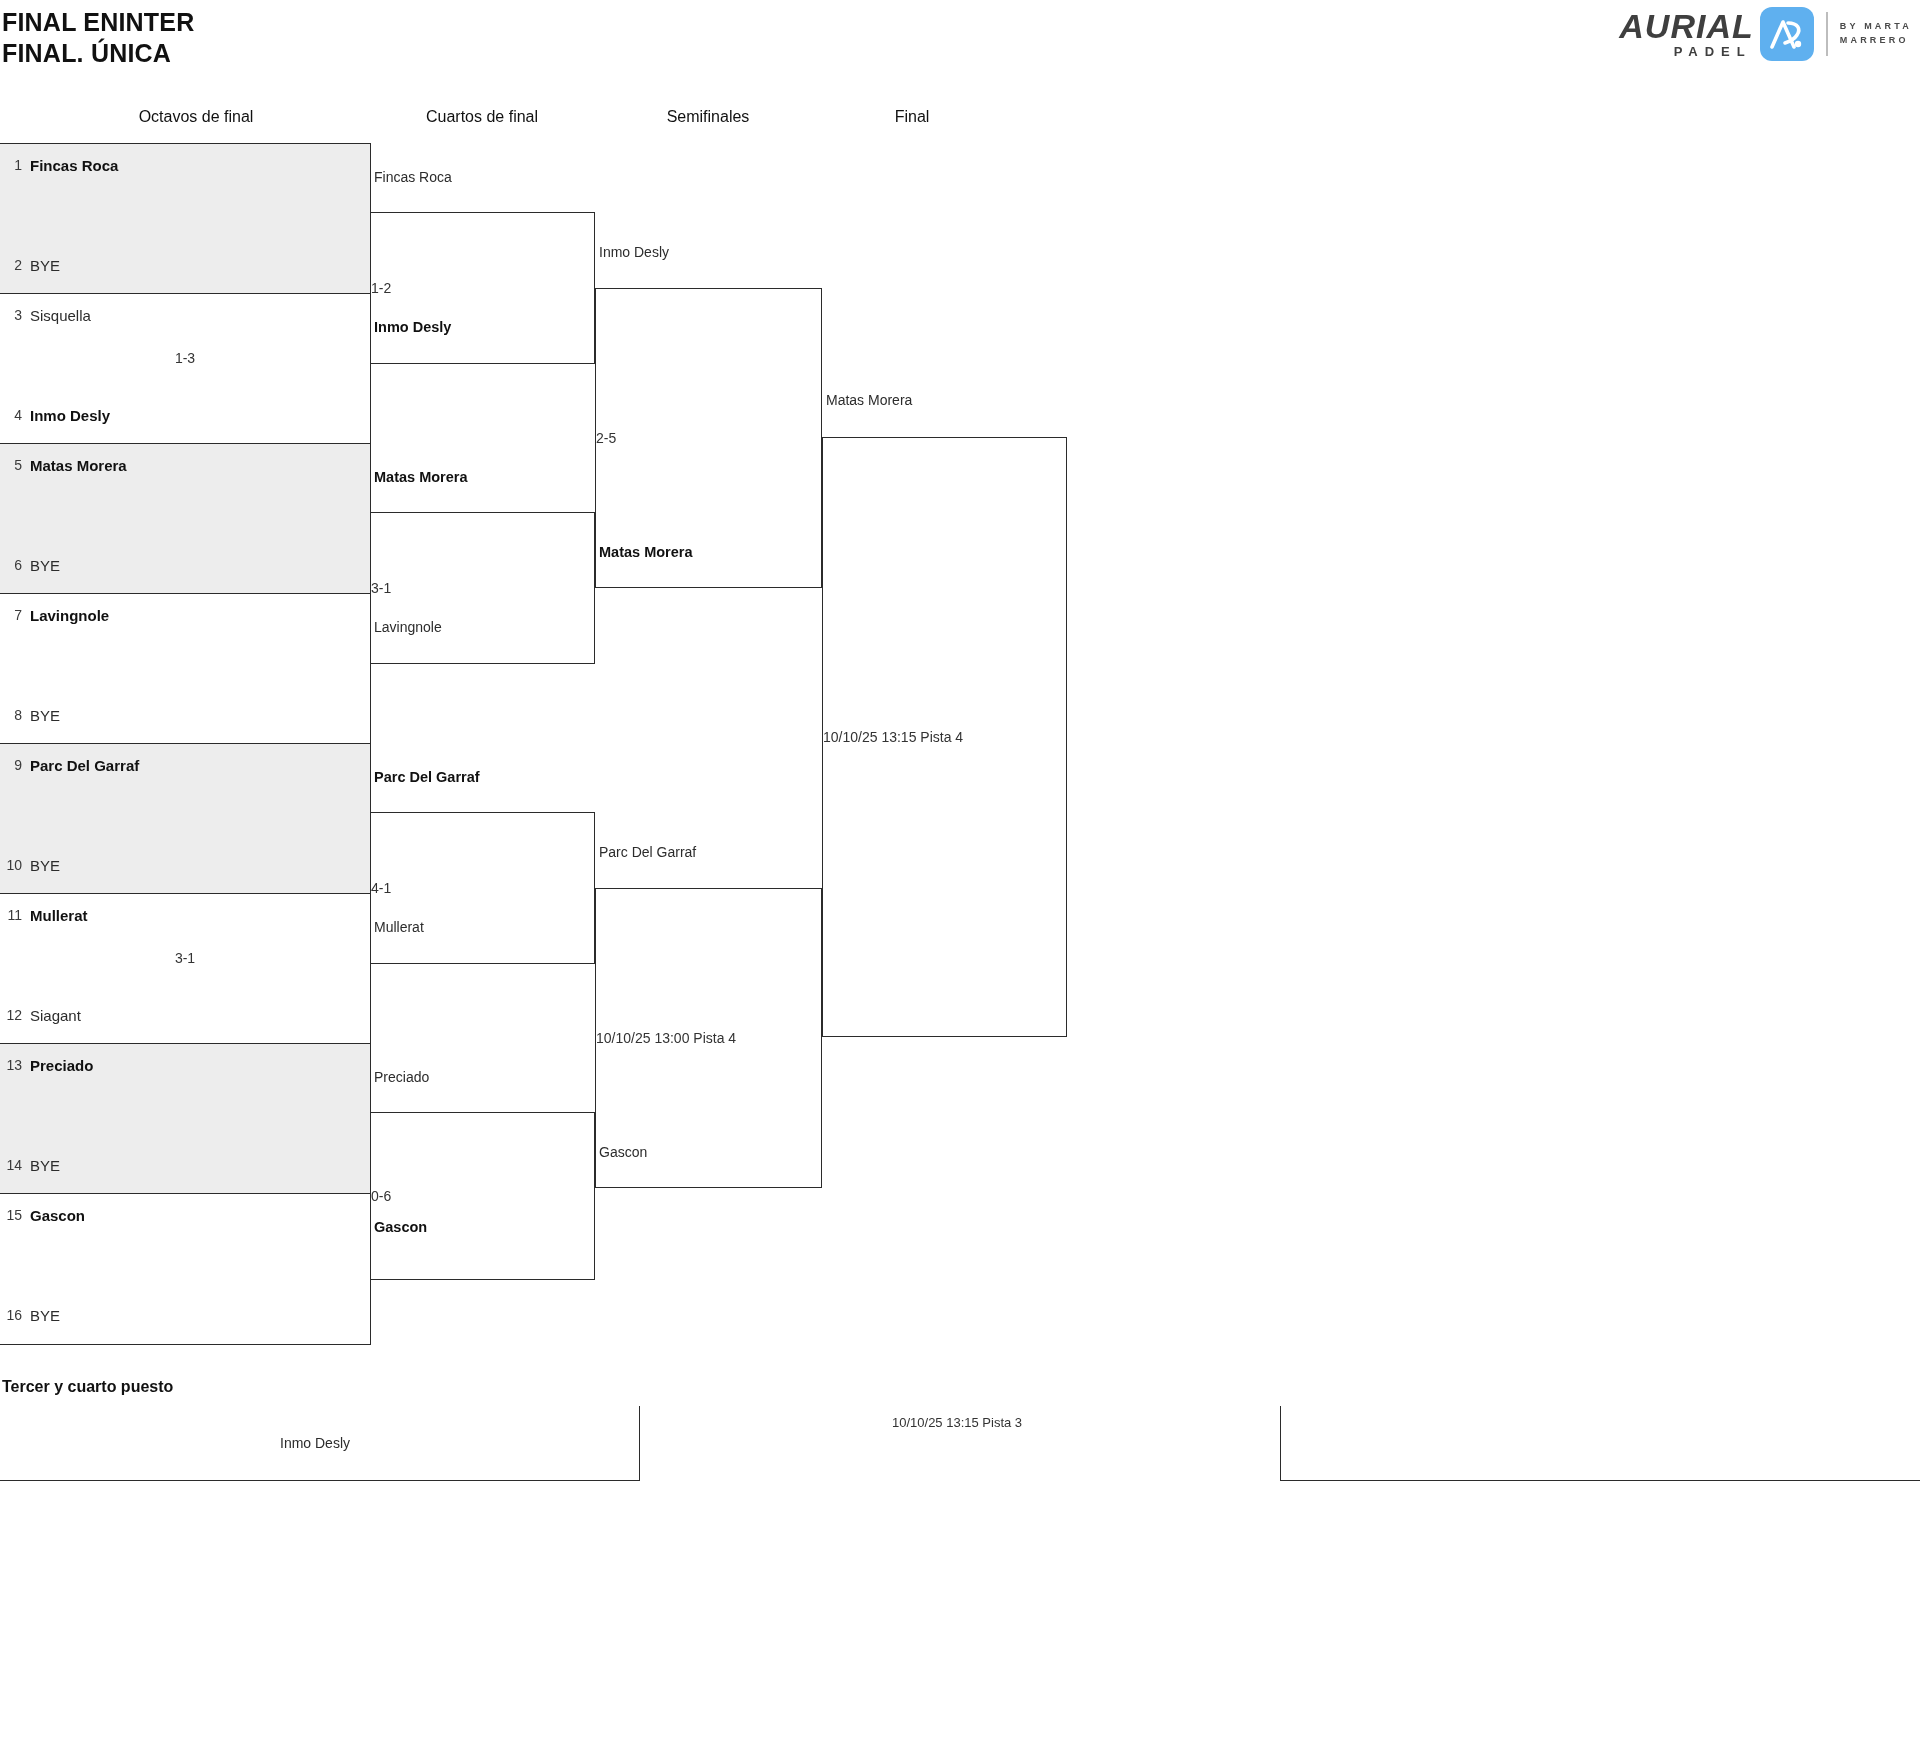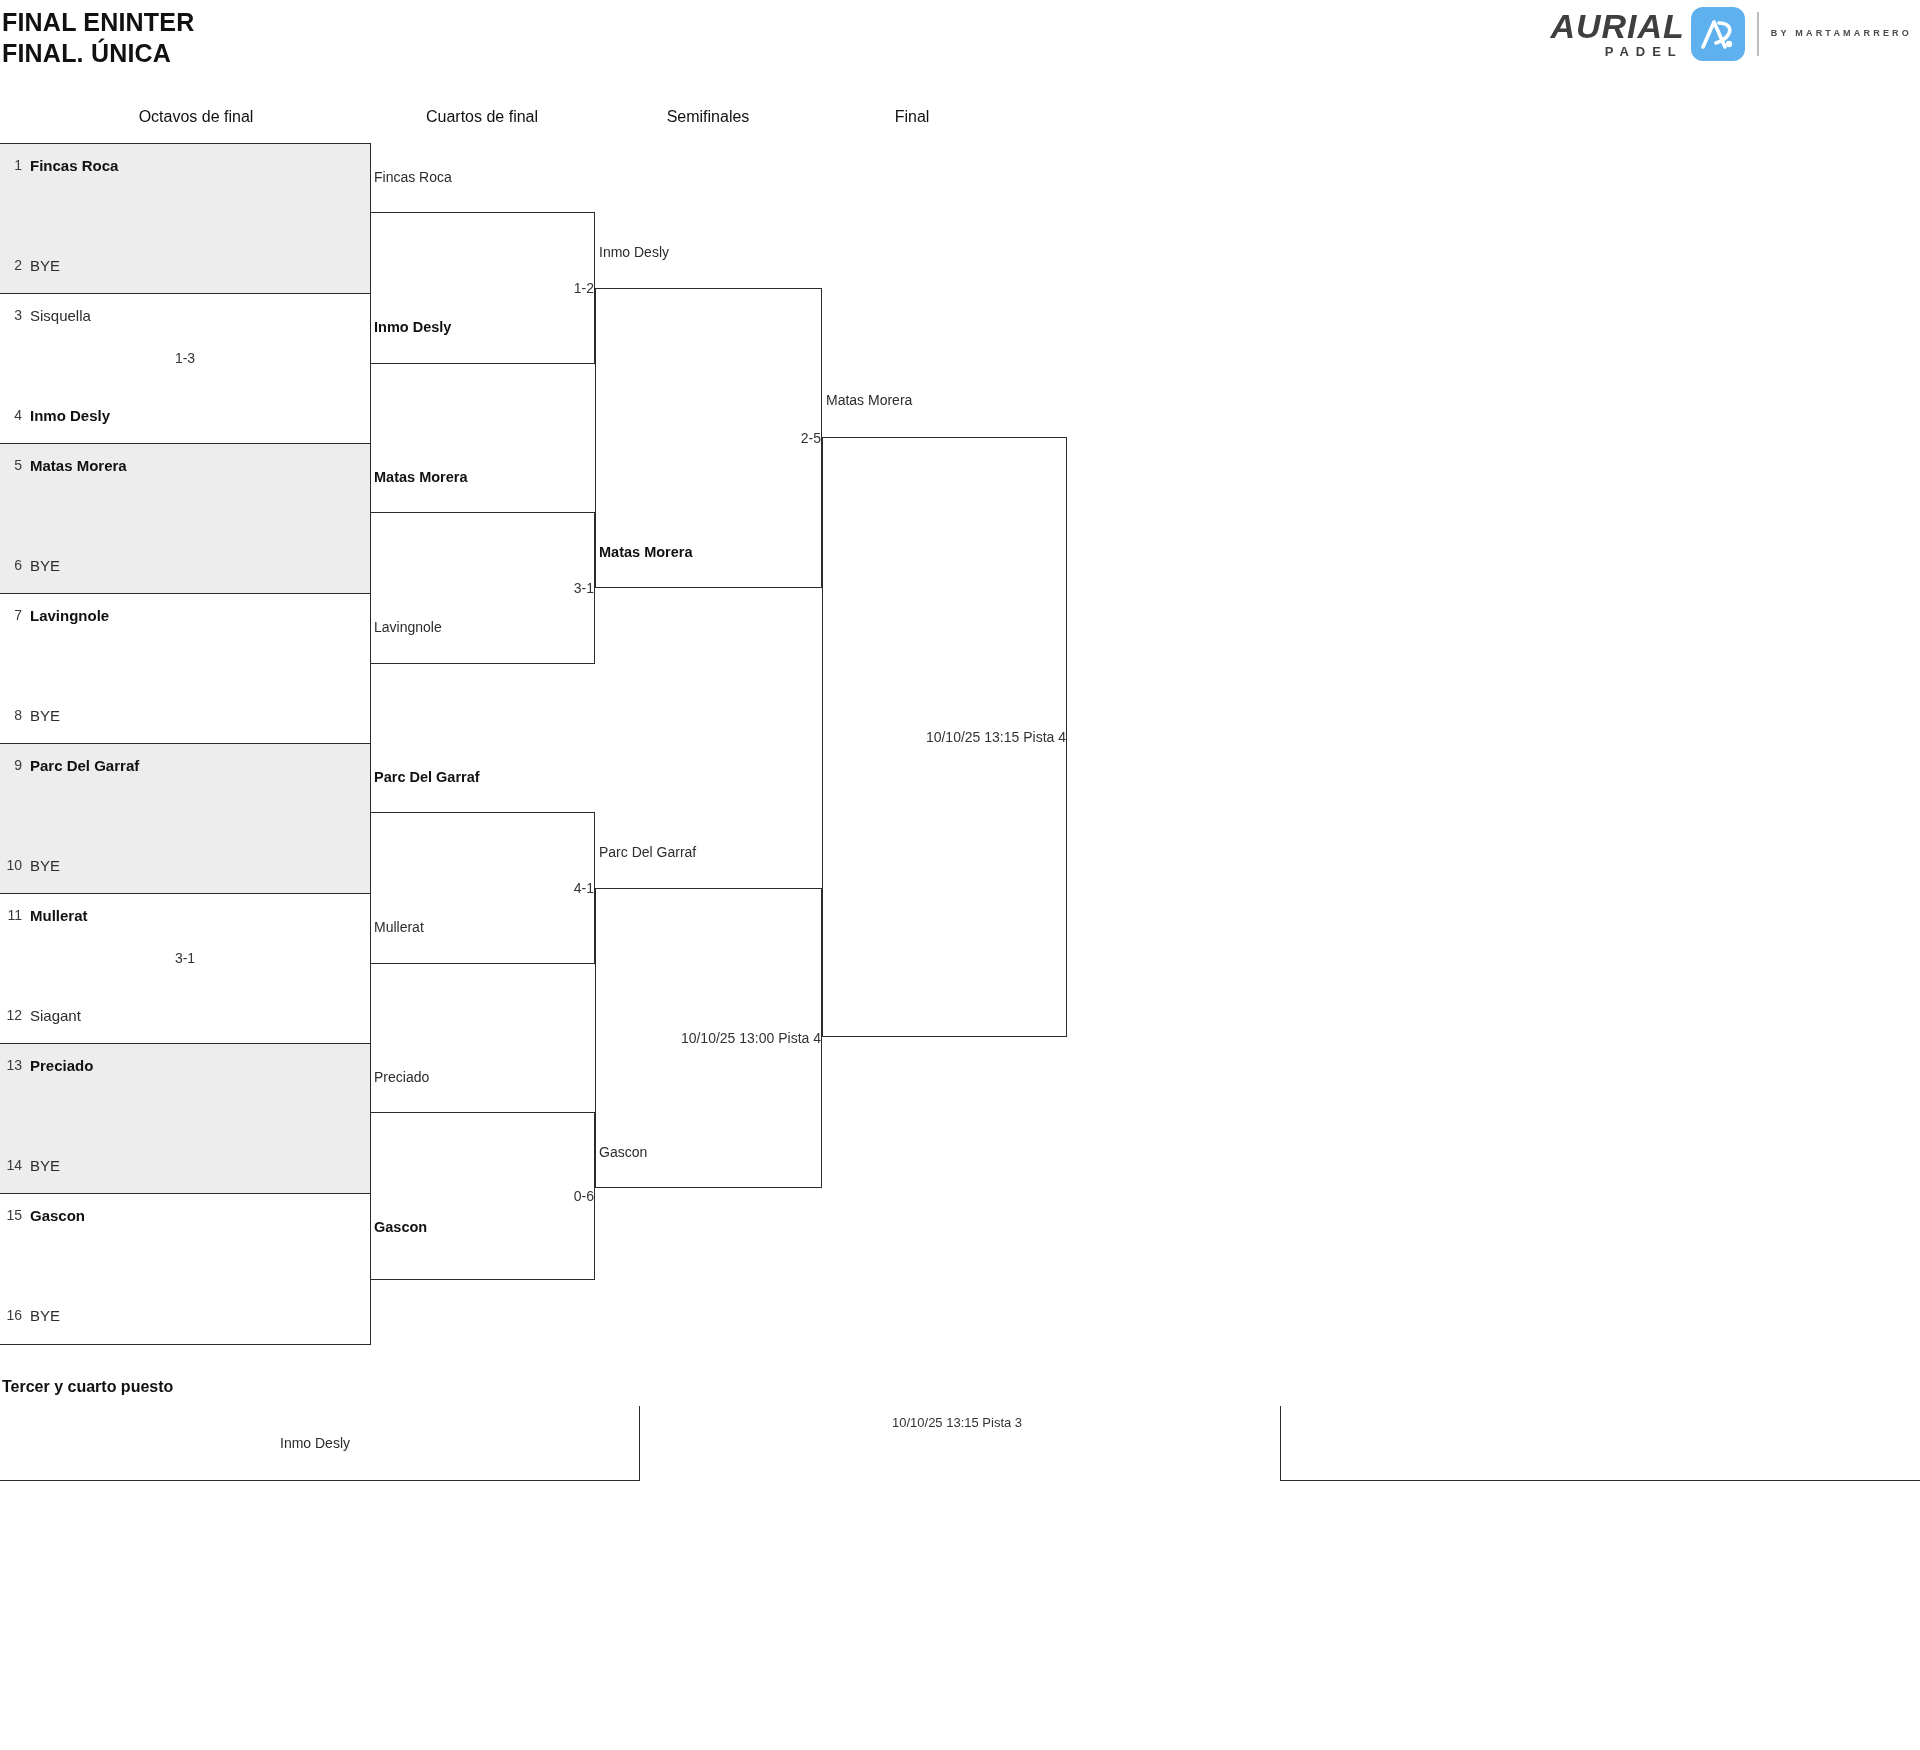--- a/index.html
+++ b/index.html
@@ -31,21 +31,21 @@
   .logo-padel{
     font-size:13px;font-weight:700;letter-spacing:7px;color:#3f3f3f;
     line-height:1;margin-top:3px;margin-right:2px;
   }
   .logo-mark{
     width:54px;height:54px;border-radius:12px;background:#5fb0ef;
     display:flex;align-items:center;justify-content:center;
   }
   .logo-div{width:2px;height:44px;background:#bdbdbd;margin:0 12px;}
   .logo-by{
-    display:flex;flex-direction:row;font-size:9px;font-weight:700;
+    display:flex;flex-direction:column;font-size:9px;font-weight:700;
     letter-spacing:3.2px;color:#4a4a4a;line-height:1.55;
   }
 
   
   .round-head{
     position:absolute;top:108px;font-size:16px;color:#111;
     text-align:center;white-space:nowrap;
   }
 
   
@@ -67,21 +67,21 @@
   .seedname{font-size:15px;color:#2c2c2c;}
   .seedname.win{font-weight:700;color:#111;}
   .seedscore{
     position:absolute;top:56px;left:0;width:100%;text-align:center;
     font-size:14px;color:#333;
   }
 
   
   .bbox{position:absolute;box-sizing:border-box;border:1.3px solid #2b2b2b;}
   .bscore{
-    position:absolute;width:100%;text-align:right;top:50%;
+    position:absolute;width:100%;text-align:left;top:50%;
     transform:translateY(-50%);font-size:14px;color:#333;
   }
   .blabel{position:absolute;font-size:14px;color:#2c2c2c;white-space:nowrap;}
   .blabel.win{font-weight:700;color:#111;font-size:14.5px;}
 
   
   .tp-title{position:absolute;left:2px;top:1378px;font-size:16px;font-weight:700;color:#111;}
   .tp-left{
     position:absolute;left:0;top:1406px;width:640px;height:75px;
     box-sizing:border-box;border-right:1.3px solid #2b2b2b;border-bottom:1.6px solid #2b2b2b;

